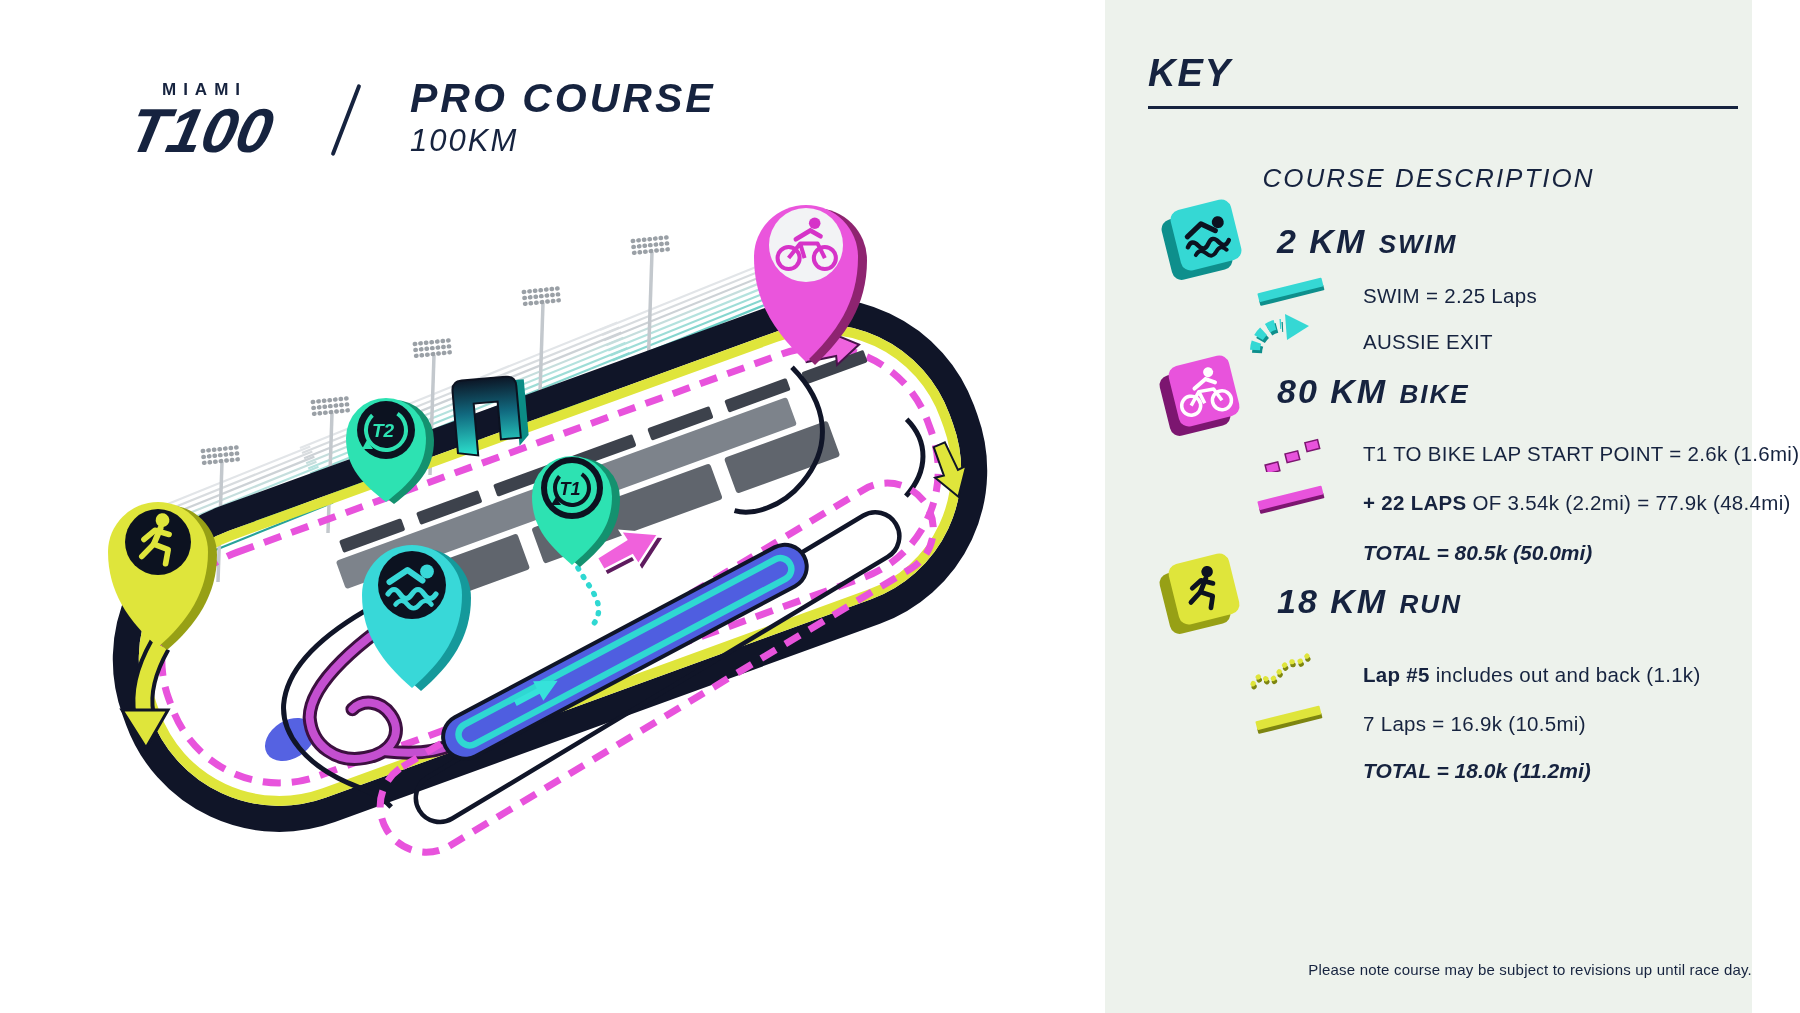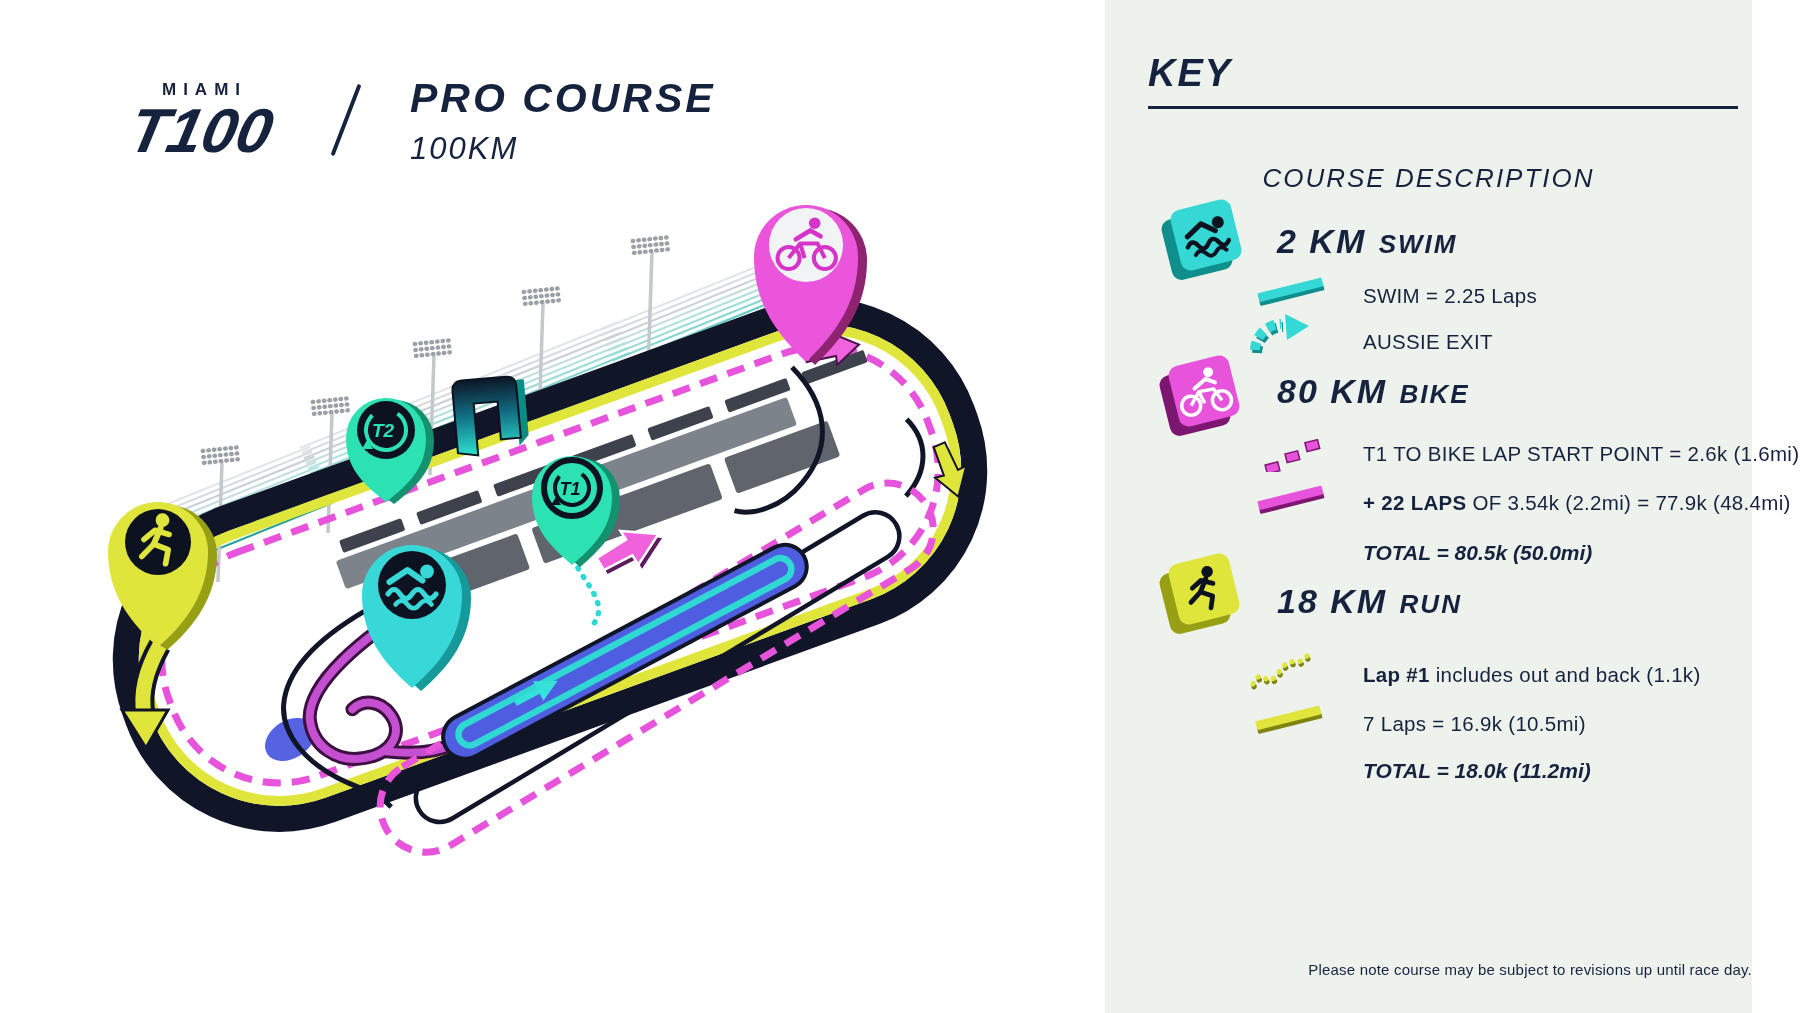--- a/index.html
+++ b/index.html
@@ -14,21 +14,21 @@
 
   
   .brand{position:absolute;left:96px;top:80px;width:210px;text-align:center;}
   .brand-city{font-size:17px;font-weight:bold;letter-spacing:7px;text-indent:7px;}
   .brand-logo{font-size:62px;font-weight:bold;font-style:italic;letter-spacing:0px;
     transform:skewX(-12deg);line-height:0.95;margin-top:2px;}
   .header-slash{position:absolute;left:344px;top:82px;width:4px;height:76px;
     background:var(--navy);transform:rotate(21deg);border-radius:2px;}
   .course-block{position:absolute;left:410px;top:78px;}
   .course-title{font-size:41px;font-weight:800;font-style:italic;letter-spacing:3px;line-height:1.0;}
-  .course-distance{font-size:31px;font-weight:300;font-style:italic;letter-spacing:2px;margin-top:12px;}
+  .course-distance{font-size:31px;font-weight:300;font-style:italic;letter-spacing:2px;margin-top:4px;}
 
   
   .key-panel{position:absolute;left:1105px;top:0;width:647px;height:1013px;background:var(--panel_bg,#edf2ec);}
   .key-title{position:absolute;left:43px;top:52px;font-size:38px;font-weight:800;font-style:italic;letter-spacing:2px;}
   .key-rule{position:absolute;left:43px;top:106px;width:590px;height:2.5px;background:var(--navy);}
   .key-subtitle{position:absolute;left:0;top:163px;width:100%;text-align:center;
     font-size:26px;font-style:italic;letter-spacing:2px;}
   .tile{position:absolute;width:104px;height:92px;}
   .tile-swim{left:44px;top:194px;}
   .tile-bike{left:42px;top:350px;}
@@ -336,21 +336,21 @@
   <div class="discipline-heading h-run">
     <span class="dist">18 KM</span>
     <span class="name">RUN</span>
   </div>
   <div class="swatch sw-run1">
     <svg width="78" height="48">
       <path d="M7 41 Q13 29 19 35 T33 29 T47 19 T61 13" fill="none" stroke="#7d8510" stroke-width="5" stroke-dasharray="0.5 8" stroke-linecap="round"></path>
       <path d="M6 38 Q12 26 18 32 T32 26 T46 16 T60 10" fill="none" stroke="#dfe53b" stroke-width="5" stroke-dasharray="0.5 8" stroke-linecap="round"></path>
     </svg>
   </div>
-  <div class="key-label lb-run1"><span class="bold-part">Lap #1</span><span> includes out and back (1.1k)</span></div>
+  <div class="key-label lb-run1"><span class="bold-part">Lap #5</span><span> includes out and back (1.1k)</span></div>
   <div class="swatch sw-run2">
     <svg width="78" height="32">
       <g transform="rotate(-14 39 16)">
         <rect x="5" y="16" width="66" height="6" rx="1" fill="#7d8510"></rect>
         <rect x="5" y="9" width="66" height="9" rx="1" fill="#dfe53b"></rect>
       </g>
     </svg>
   </div>
   <div class="key-label lb-run2">7 Laps = 16.9k (10.5mi)</div>
   <div class="key-total tot-run">TOTAL = 18.0k (11.2mi)</div>

